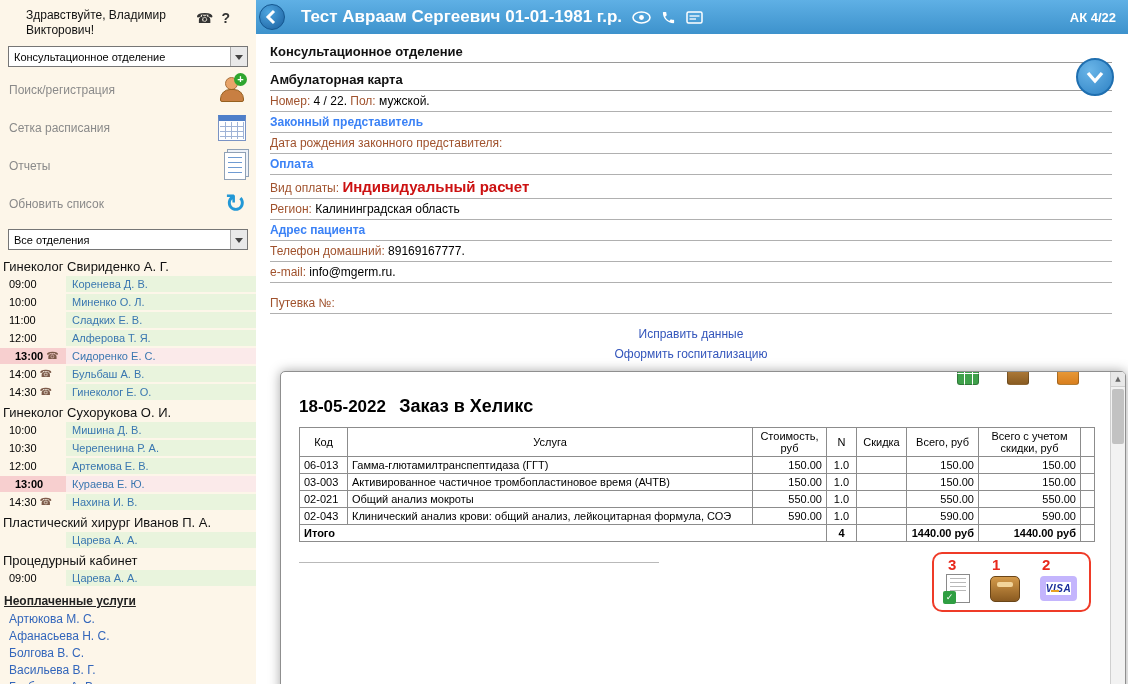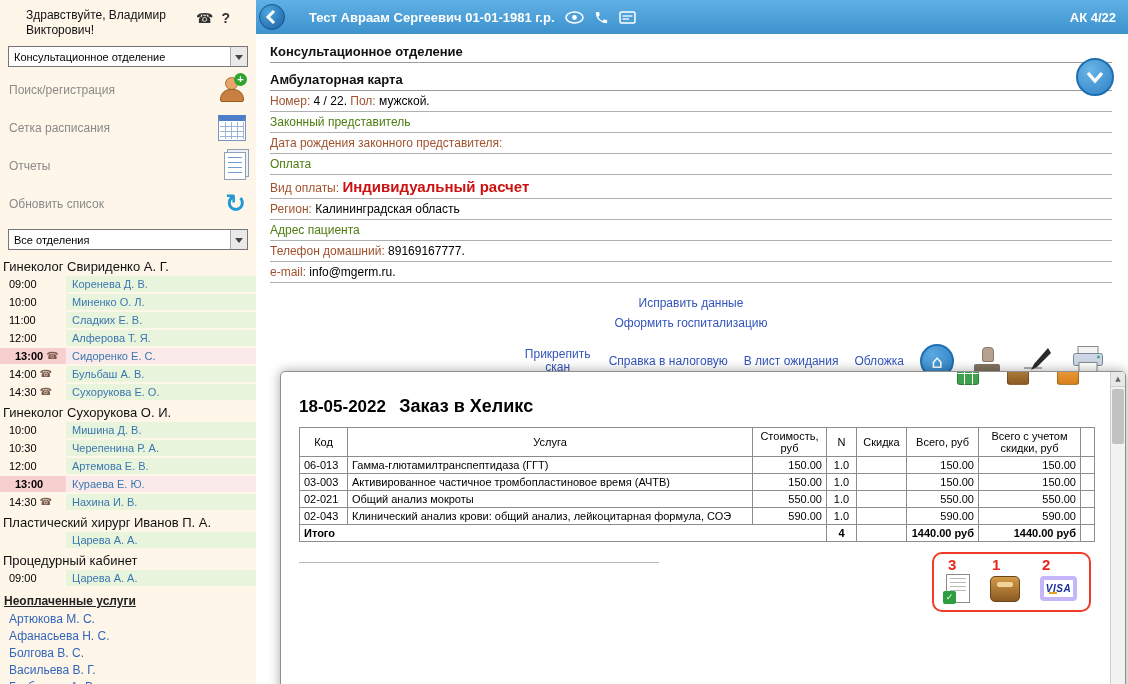--- a/index.html
+++ b/index.html
@@ -59,36 +59,36 @@
 
   .unpaid-title { font-weight:bold; font-size:12px; color:#222; text-decoration:underline; padding:6px 0 3px 4px; }
   .unpaid-item { color:#3366bb; font-size:12px; line-height:17px; padding-left:9px; cursor:pointer; }
 
   
   .main { flex:1; position:relative; background:#fff; overflow:hidden; }
   .topbar { height:34px; background:linear-gradient(#5fb0e5,#3d92cc); display:flex; align-items:center; color:#fff; }
   .back-btn { width:26px; height:26px; border-radius:50%; margin-left:3px; flex:none; cursor:pointer;
       background:radial-gradient(circle at 35% 30%, #4ea6e0, #1a5e9e); border:1px solid #14568f;
       display:flex; align-items:center; justify-content:center; }
-  .patient-title { font-weight:bold; font-size:13px; margin-left:24px; }
+  .patient-title { font-weight:bold; font-size:17px; margin-left:16px; }
   .topbar-icons { display:flex; align-items:center; gap:10px; margin-left:10px; }
   .topbar-icons > span { cursor:pointer; display:flex; align-items:center; }
   .spacer { flex:1; }
   .ak-badge { font-weight:bold; font-size:13px; margin-right:12px; }
 
   .content { padding:10px 16px 0 14px; position:relative; }
   .card-dept { font-weight:bold; font-size:13px; color:#111; padding-bottom:3px; border-bottom:1px solid #9a9a9a; }
   .card-title { font-weight:bold; font-size:13px; color:#111; margin-top:9px; padding-bottom:3px; border-bottom:1px solid #9a9a9a; }
   .collapse-btn { position:absolute; right:14px; top:24px; width:38px; height:38px; border-radius:50%; cursor:pointer;
       background:radial-gradient(circle at 35% 30%, #6ab5e8, #2e82c4); border:2px solid #1f6fb0;
       display:flex; align-items:center; justify-content:center; z-index:3; }
 
   .field { font-size:12px; padding:3px 0 3px 0; border-bottom:1px solid #b0b0b0; min-height:18px; }
   .field .lbl { color:#a0522d; }
-  .field.section { font-weight:normal; color:#4d7c0f; }
+  .field.section { font-weight:bold; color:#3b82f6; }
   .payment-value { font-weight:bold; color:#cc1111; font-size:15px; }
   .field.voucher { margin-top:10px; }
 
   .center-links { text-align:center; margin-top:13px; }
   .center-links a { display:block; color:#3355bb; text-decoration:none; margin:6px 0; cursor:pointer; font-size:12px; }
 
   .action-row { display:flex; align-items:center; justify-content:flex-end; gap:16px; margin-top:14px; padding-right:6px; }
   .action-row a { color:#3355bb; text-decoration:none; font-size:12px; cursor:pointer; }
   .scan-link { width:70px; text-align:center; line-height:13px; }
   .round-icon { width:34px; height:34px; border-radius:50%; cursor:pointer;
@@ -139,21 +139,21 @@
   .pay-item { display:flex; flex-direction:column; align-items:flex-start; cursor:pointer; }
   .pay-num { color:#e8291c; font-weight:bold; font-size:15px; line-height:16px; margin-left:2px; }
   .icon-invoice { width:24px; height:29px; background:#fff; border:1px solid #8a8a8a; position:relative; margin-top:1px; }
   .icon-invoice::before { content:""; position:absolute; left:3px; right:3px; top:3px; height:14px;
       background-image:repeating-linear-gradient(to bottom, #b9b9b9 0 1px, transparent 1px 4px); }
   .icon-invoice .inv-badge { position:absolute; left:-4px; bottom:-2px; width:13px; height:13px; background:#2f9e42;
       border-radius:2px; color:#fff; font-size:9px; line-height:13px; text-align:center; font-weight:bold; }
   .icon-cash { width:30px; height:26px; border-radius:5px; background:linear-gradient(#d49a4a,#8a5a20);
       border:1px solid #6a4518; position:relative; margin-top:3px; }
   .icon-cash::before { content:""; position:absolute; left:6px; right:6px; top:5px; height:5px; background:#f2d49a; border-radius:2px; }
-  .icon-visa { width:37px; height:25px; background:#fff; border:4px solid #c4b5fd; border-radius:4px; margin-top:3px;
+  .icon-visa { width:37px; height:25px; background:#fff; border:6px solid #c4b5fd; border-radius:4px; margin-top:3px;
       display:flex; align-items:center; justify-content:center; position:relative; }
   .icon-visa .visa-txt { color:#1b2f9b; font-weight:bold; font-style:italic; font-size:10px; letter-spacing:.5px; }
   .icon-visa::after { content:""; position:absolute; left:5px; bottom:3px; width:8px; height:2px; background:#e8a020; }
 </style>
 </head>
 <body>
 
 <div class="sidebar">
   <div class="greeting-row">
     <div class="greeting">Здравствуйте, Владимир Викторович!</div>
@@ -223,21 +223,21 @@
           <span>14:00</span>
           <span class="slot-phone glyph">☎</span>
         </span>
       <span class="slot-name">Бульбаш А. В.</span>
     </div>
     <div class="slot">
       <span class="slot-time">
           <span>14:30</span>
           <span class="slot-phone glyph">☎</span>
         </span>
-      <span class="slot-name">Сухорукова Е. О.</span>
+      <span class="slot-name">Гинеколог Е. О.</span>
     </div>
 
     <div class="sched-doctor">Гинеколог Сухорукова О. И.</div>
     <div class="slot">
       <span class="slot-time">10:00</span>
       <span class="slot-name">Мишина Д. В.</span>
     </div>
     <div class="slot">
       <span class="slot-time">10:30</span>
       <span class="slot-name">Черепенина Р. А.</span>
@@ -342,20 +342,23 @@
       <span>Калининградская область</span>
     </div>
     <div class="field section">Адрес пациента</div>
     <div class="field">
       <span class="lbl">Телефон домашний</span><span class="lbl">: </span>
       <span>89169167777.</span>
     </div>
     <div class="field">
       <span class="lbl">e-mail</span><span class="lbl">: </span>
       <span>info@mgerm.ru.</span>
+    </div>
+    <div class="field voucher">
+      <span class="lbl">Путевка №:</span>
     </div>
 
     <div class="center-links">
       <a>Исправить данные</a>
       <a>Оформить госпитализацию</a>
     </div>
 
     <div class="action-row">
       <a class="scan-link">Прикрепить скан</a>
       <a>Справка в налоговую</a>

